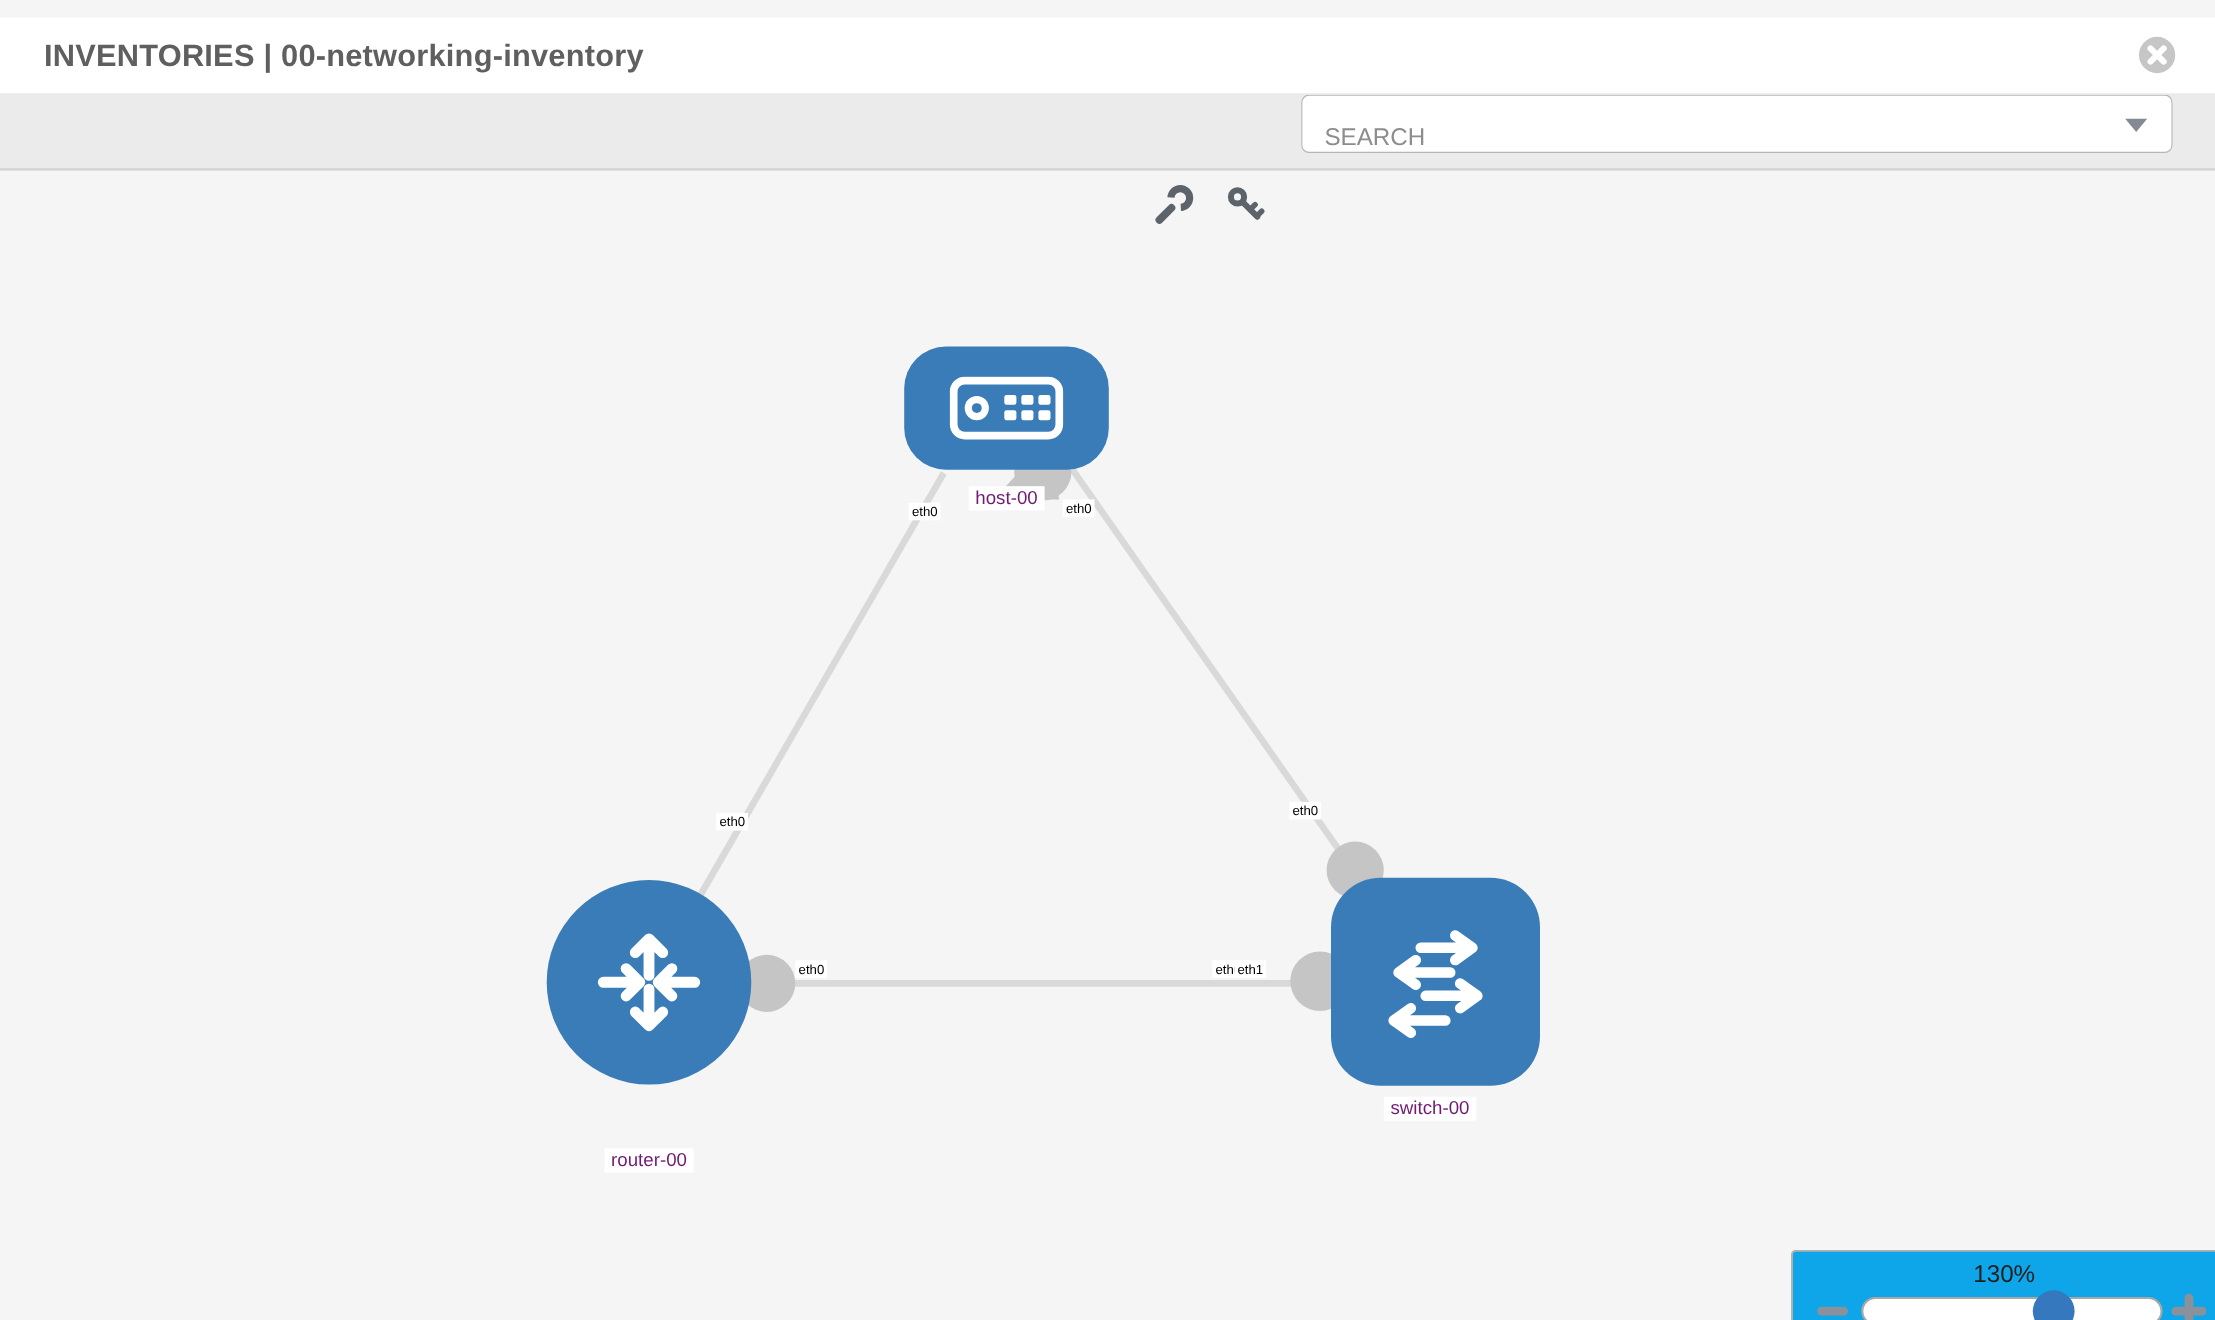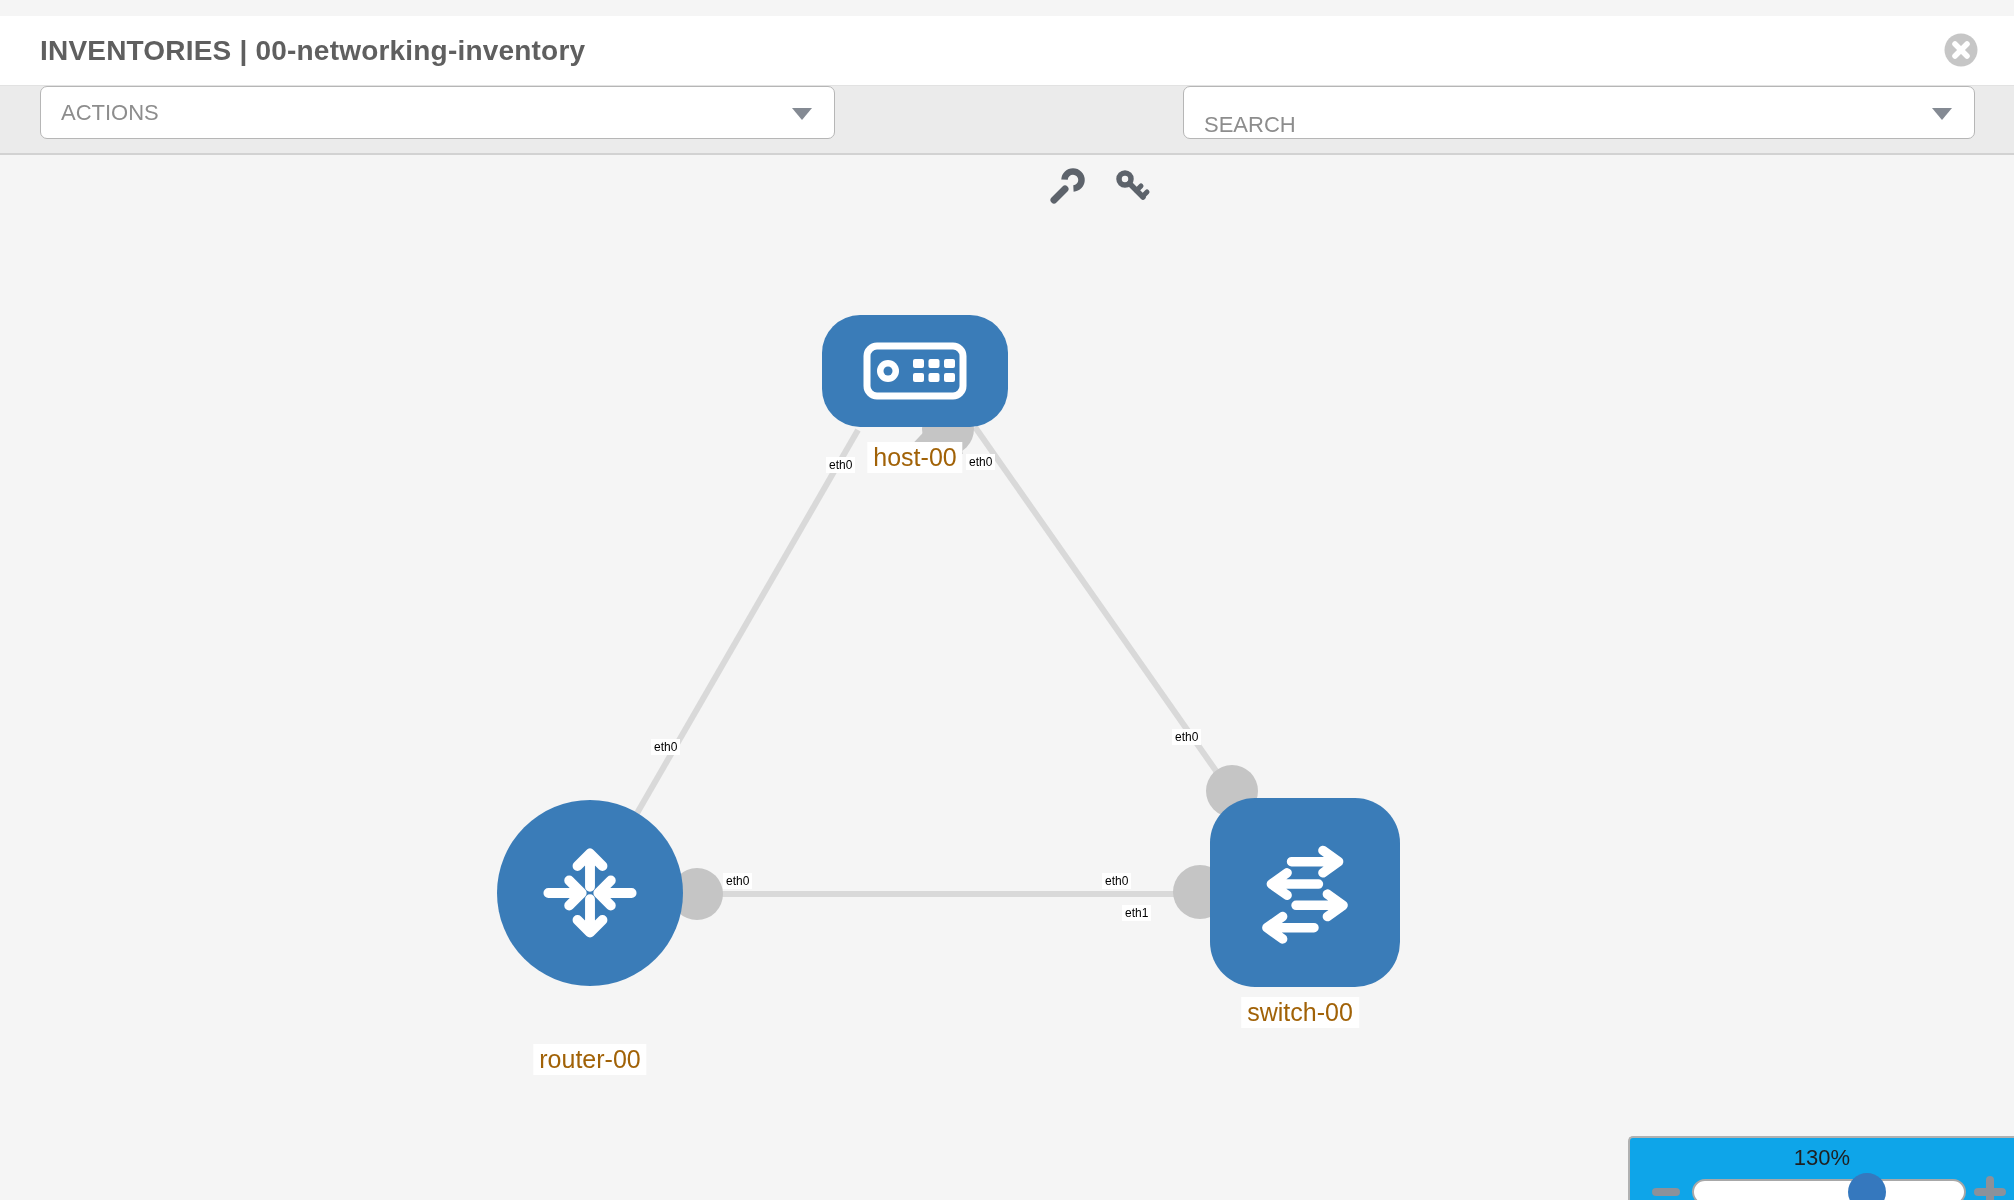--- a/index.html
+++ b/index.html
@@ -47,21 +47,21 @@
     position:absolute; left:0; top:157px; width:2014px; height:1043px;
     background:#f5f5f5; overflow:hidden;
   }
   .canvas svg.wires { position:absolute; left:0; top:0; }
   .node { position:absolute; background:#3a7cb8; display:flex; align-items:center; justify-content:center; z-index:5; cursor:pointer; }
   .node-host   { left:822px;  top:158px; width:186px; height:112px; border-radius:38px; }
   .node-router { left:497px;  top:643px; width:186px; height:186px; border-radius:50%; }
   .node-switch { left:1210px; top:641px; width:190px; height:189px; border-radius:45px; }
   .node-label {
     position:absolute; transform:translateX(-50%);
-    background:#ffffff; color:#a16207; font-size:25px;
+    background:#ffffff; color:#701a75; font-size:17px;
     padding:1px 6px; white-space:nowrap; z-index:8;
   }
   .if-label {
     position:absolute; background:#ffffff; color:#000000; font-size:12px;
     padding:1px 3px; white-space:nowrap; z-index:6;
   }
   .if-label.over { z-index:7; }
   
   .zoom-panel {
     position:absolute; left:1628px; top:1088px; width:386px; height:112px;
@@ -88,24 +88,20 @@
   <div class="close-btn">
     <svg width="34" height="34" viewBox="0 0 34 34">
       <circle cx="17" cy="17" r="16.5" fill="#c6c6c6"></circle>
       <line x1="11" y1="11" x2="23" y2="23" stroke="#ffffff" stroke-width="5.5" stroke-linecap="round"></line>
       <line x1="23" y1="11" x2="11" y2="23" stroke="#ffffff" stroke-width="5.5" stroke-linecap="round"></line>
     </svg>
   </div>
 </div>
 
 <div class="toolbar">
-  <div class="select-box select-actions">
-    <span>ACTIONS</span>
-    <span class="caret"></span>
-  </div>
 
   <div class="tool-icon tool-wrench">
     <svg width="40" height="40" viewBox="0 0 40 40">
       <g stroke="#5d636b" fill="none">
         <line x1="8" y1="34" x2="19" y2="23" stroke-width="7" stroke-linecap="round"></line>
         <circle cx="27" cy="14" r="8.5" stroke-width="6.5" stroke-dasharray="39.2 14.2" stroke-dashoffset="-27"></circle>
       </g>
     </svg>
   </div>
   <div class="tool-icon tool-key">
@@ -181,21 +177,21 @@
   <div class="node-label" style="left:915px; top:285px;">host-00</div>
   <div class="node-label" style="left:590px; top:841px;margin-top:46px;">router-00</div>
   <div class="node-label" style="left:1300px; top:840px;">switch-00</div>
 
   <div class="if-label" style="left:826px; top:300px;">eth0</div>
   <div class="if-label" style="left:651px; top:582px;">eth0</div>
   <div class="if-label" style="left:966px; top:297px;">eth0</div>
   <div class="if-label" style="left:1172px; top:572px;">eth0</div>
   <div class="if-label" style="left:723px; top:716px;">eth0</div>
   <div class="if-label" style="left:1102px; top:716px;">eth0</div>
-  <div class="if-label over" style="left:1122px; top:748px;">eth1</div>
+  <div class="if-label over" style="left:1122px; top:716px;">eth1</div>
 </div>
 
 <div class="zoom-panel">
   <div class="zoom-level">130%</div>
   <div class="zoom-minus"></div>
   <div class="zoom-track"></div>
   <div class="zoom-handle"></div>
   <div class="zoom-plus">
     <svg width="32" height="32" viewBox="0 0 32 32">
       <g stroke="#8b919a" stroke-width="8" stroke-linecap="round">

